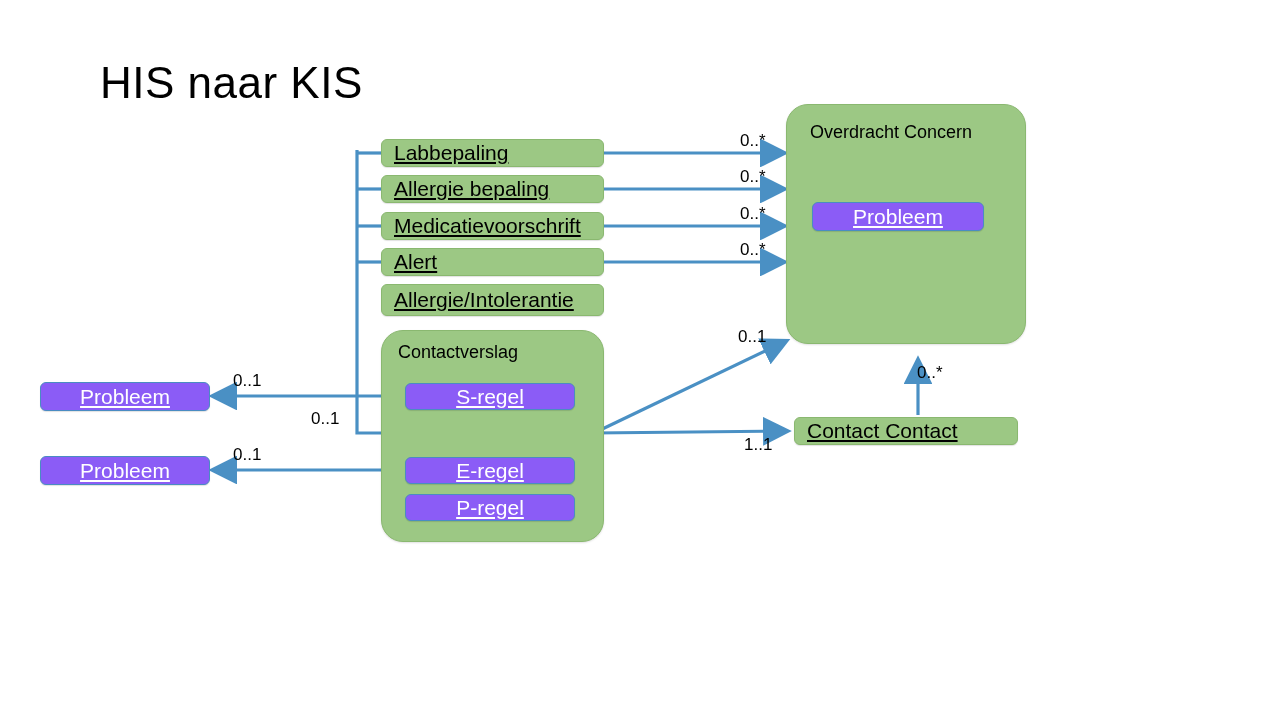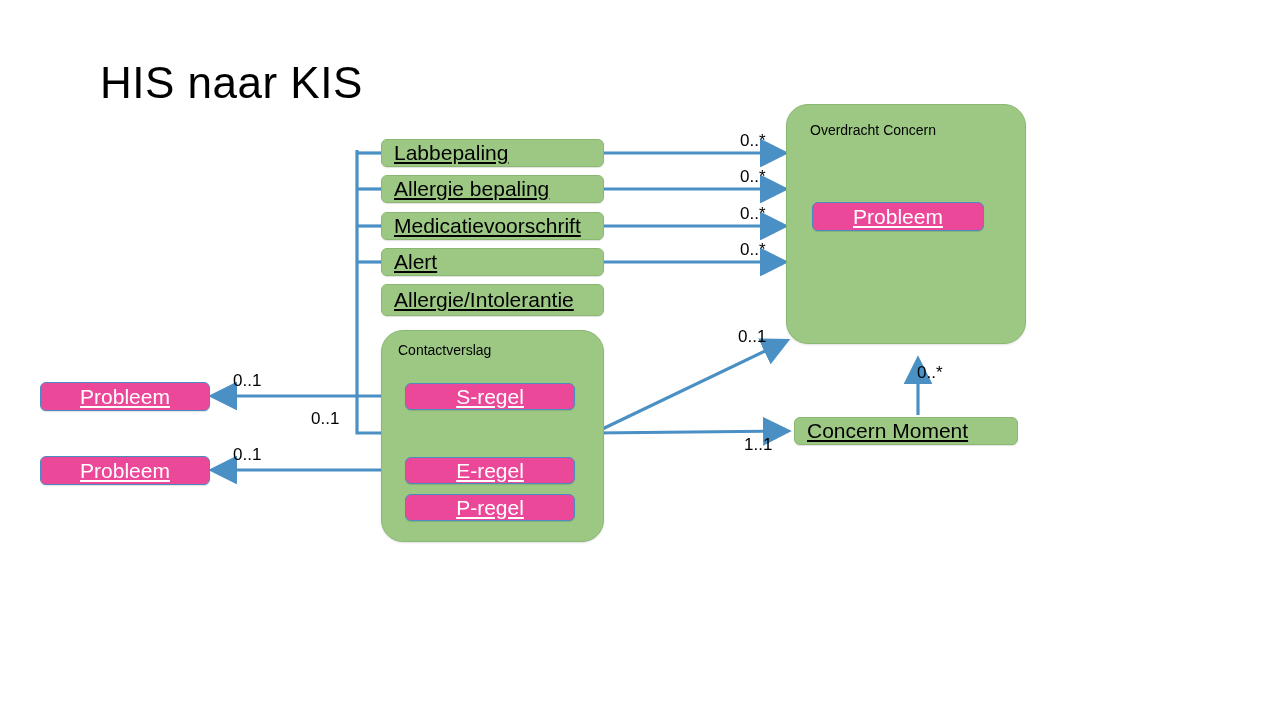--- a/index.html
+++ b/index.html
@@ -45,36 +45,36 @@
     text-decoration: underline;
   }
   .green-pill {
     background: #9cc884;
     border: 1px solid #8ab870;
     border-radius: 6px;
     padding-left: 12px;
     box-shadow: 0 1px 1px rgba(0,0,0,0.12);
   }
   .blue-pill {
-    background: #ec4899;
+    background: #8b5cf6;
     border: 1px solid #4a8cc2;
     border-radius: 6px;
     color: #ffffff;
     justify-content: center;
     box-shadow: 0 1px 1px rgba(0,0,0,0.12);
   }
   .green-box {
     background: #9cc884;
     border: 1px solid #8ab870;
     border-radius: 22px;
     box-shadow: 0 1px 2px rgba(0,0,0,0.12);
   }
   .group-label {
     position: absolute;
-    font-size: 14px;
+    font-size: 18px;
     color: #000000;
     white-space: nowrap;
   }
   .mult {
     position: absolute;
     font-size: 17px;
     color: #000000;
     white-space: nowrap;
   }
 </style>
@@ -152,21 +152,21 @@
   </div>
   <div class="node blue-pill" style="left:405px; top:494px; width:170px; height:27px;">
     <span>P-regel</span>
   </div>
 
   <div class="node blue-pill" style="left:812px; top:202px; width:172px; height:29px;">
     <span>Probleem</span>
   </div>
 
   <div class="node green-pill" style="left:794px; top:417px; width:224px; height:28px;">
-    <span>Concern Moment</span>
+    <span>Contact Contact</span>
   </div>
 
   <div class="node blue-pill" style="left:40px; top:382px; width:170px; height:29px;">
     <span>Probleem</span>
   </div>
   <div class="node blue-pill" style="left:40px; top:456px; width:170px; height:29px;">
     <span>Probleem</span>
   </div>
 
   <div class="mult" style="left:740px; top:131px;">0..*</div>

